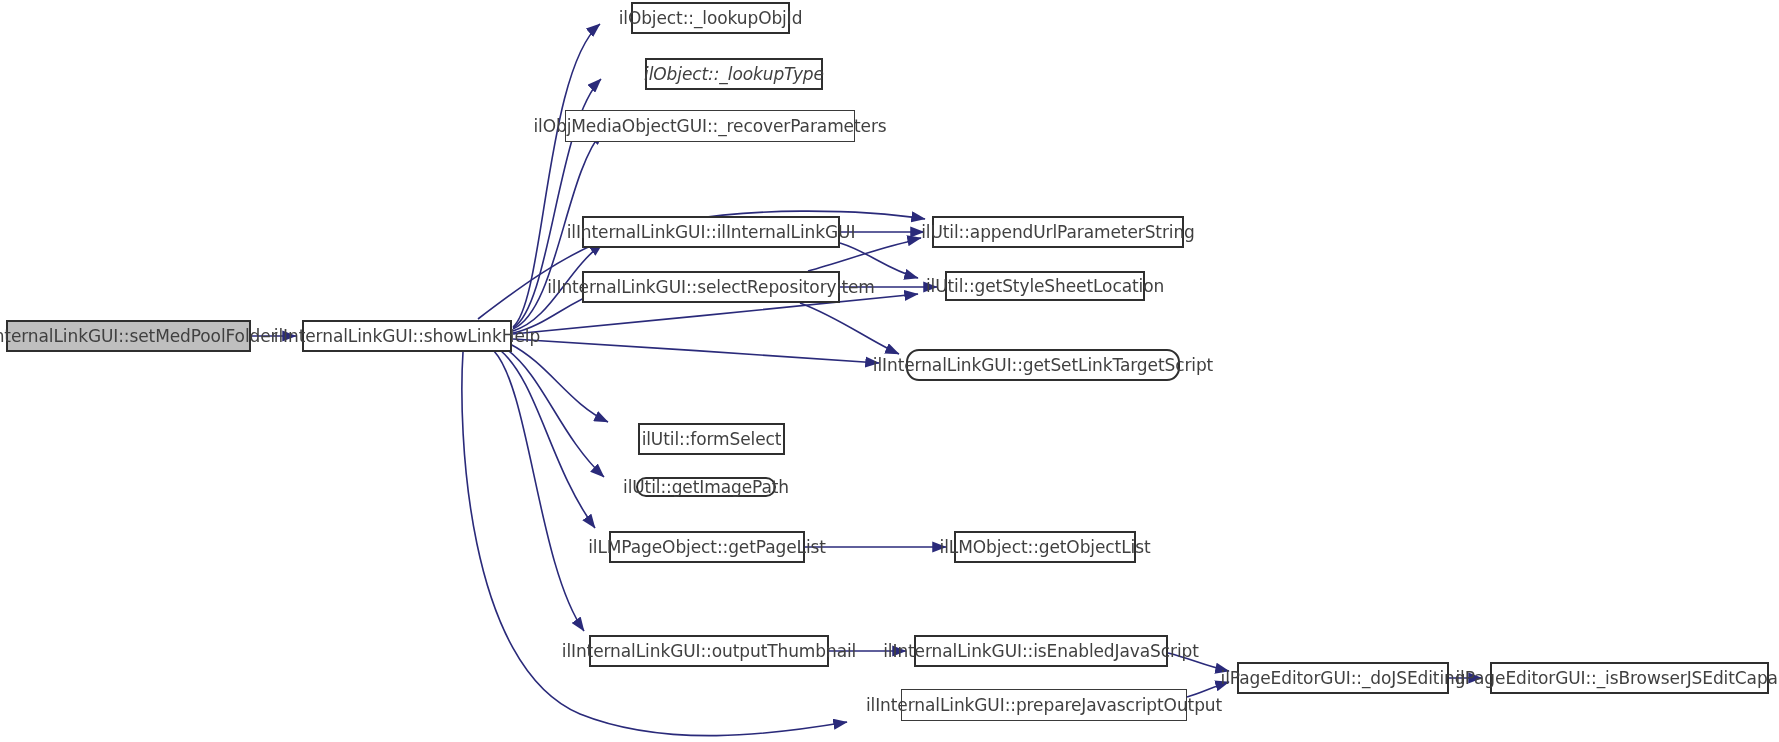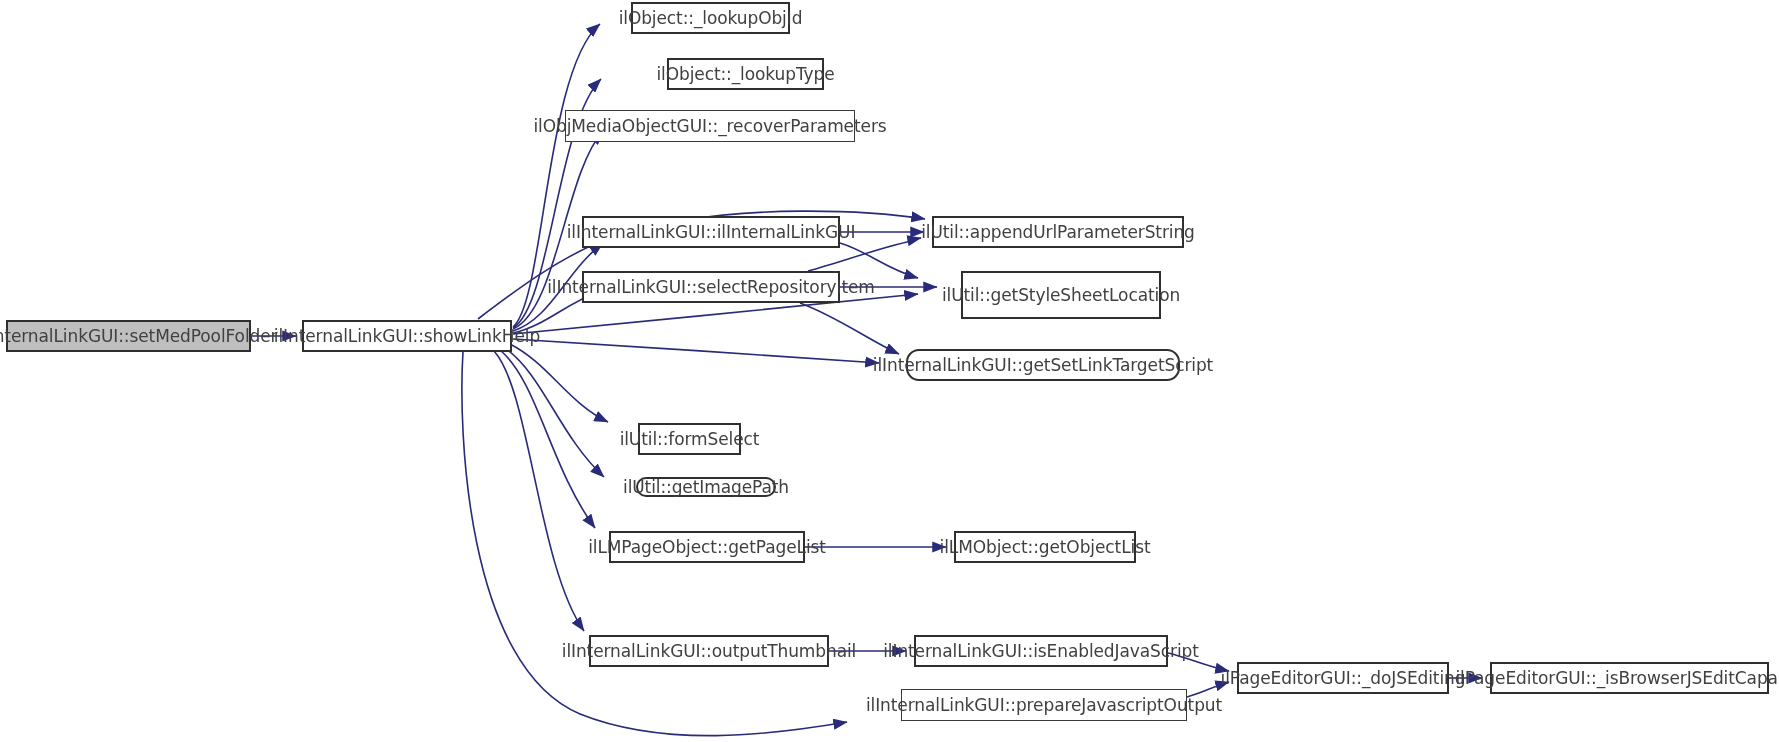--- a/index.html
+++ b/index.html
@@ -95,42 +95,42 @@
   <div id="node-layer">
       <div class="node current thick" style="left: 6px; top: 320px; width: 245px; height: 32px;">
         <span class="node-label">ilInternalLinkGUI::setMedPoolFolder</span>
       </div>
       <div class="node thick" style="left: 302px; top: 320px; width: 210px; height: 32px;">
         <span class="node-label">ilInternalLinkGUI::showLinkHelp</span>
       </div>
       <div class="node thick" style="left: 631px; top: 2px; width: 159px; height: 32px;">
         <span class="node-label">ilObject::_lookupObjId</span>
       </div>
-      <div class="node thick" style="left: 667px; top: 58px; width: 157px; height: 32px;">
+      <div class="node thick" style="left: 645px; top: 58px; width: 178px; height: 32px; font-style: italic;">
         <span class="node-label">ilObject::_lookupType</span>
       </div>
       <div class="node" style="left: 565px; top: 110px; width: 290px; height: 32px;">
         <span class="node-label">ilObjMediaObjectGUI::_recoverParameters</span>
       </div>
       <div class="node thick" style="left: 582px; top: 216px; width: 258px; height: 32px;">
         <span class="node-label">ilInternalLinkGUI::ilInternalLinkGUI</span>
       </div>
       <div class="node thick" style="left: 932px; top: 216px; width: 252px; height: 32px;">
         <span class="node-label">ilUtil::appendUrlParameterString</span>
       </div>
       <div class="node thick" style="left: 582px; top: 271px; width: 258px; height: 32px;">
         <span class="node-label">ilInternalLinkGUI::selectRepositoryItem</span>
       </div>
-      <div class="node thick" style="left: 945px; top: 271px; width: 200px; height: 48px; margin-left: 16px;">
+      <div class="node thick" style="left: 945px; top: 271px; width: 200px; height: 30px;">
         <span class="node-label">ilUtil::getStyleSheetLocation</span>
       </div>
       <div class="node thick" style="left: 906px; top: 349px; width: 274px; height: 32px; border-radius: 13px;">
         <span class="node-label">ilInternalLinkGUI::getSetLinkTargetScript</span>
       </div>
-      <div class="node thick" style="left: 638px; top: 423px; width: 103px; height: 32px;">
+      <div class="node thick" style="left: 638px; top: 423px; width: 147px; height: 32px;">
         <span class="node-label">ilUtil::formSelect</span>
       </div>
       <div class="node thick" style="left: 636px; top: 477px; width: 140px; height: 20px; border-radius: 11px;">
         <span class="node-label">ilUtil::getImagePath</span>
       </div>
       <div class="node thick" style="left: 609px; top: 531px; width: 196px; height: 32px;">
         <span class="node-label">ilLMPageObject::getPageList</span>
       </div>
       <div class="node thick" style="left: 954px; top: 531px; width: 182px; height: 32px;">
         <span class="node-label">ilLMObject::getObjectList</span>

